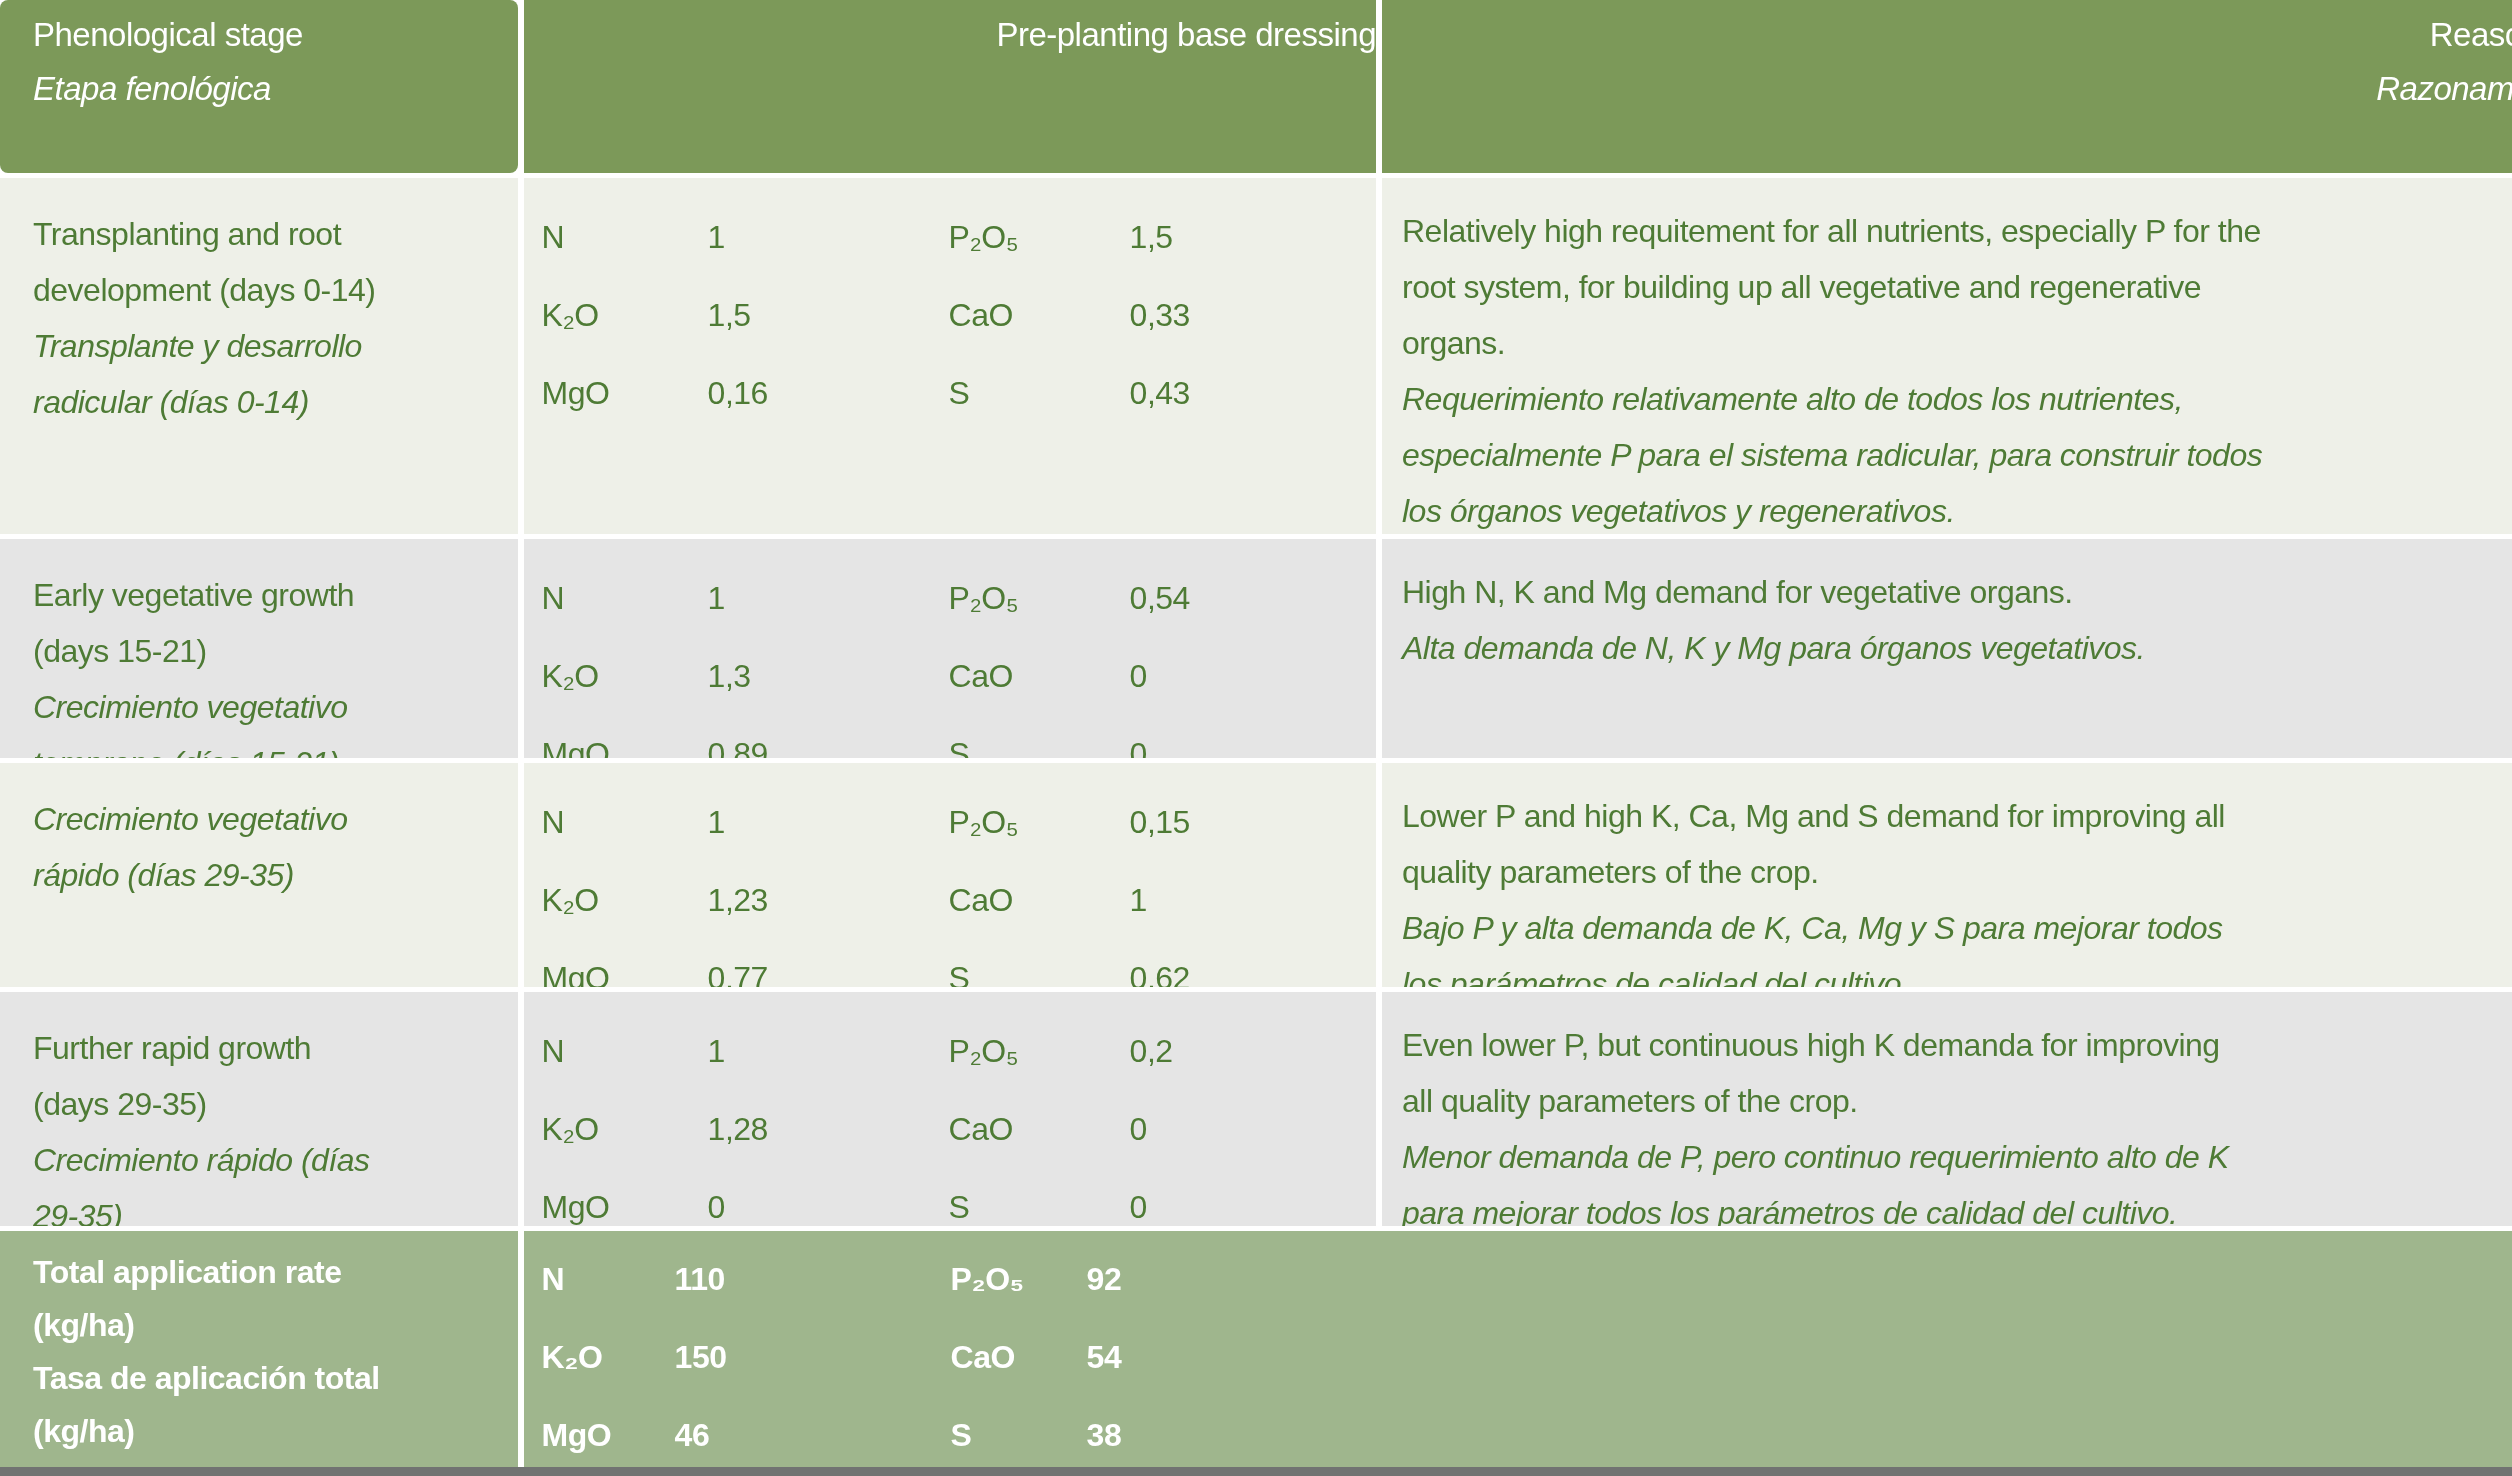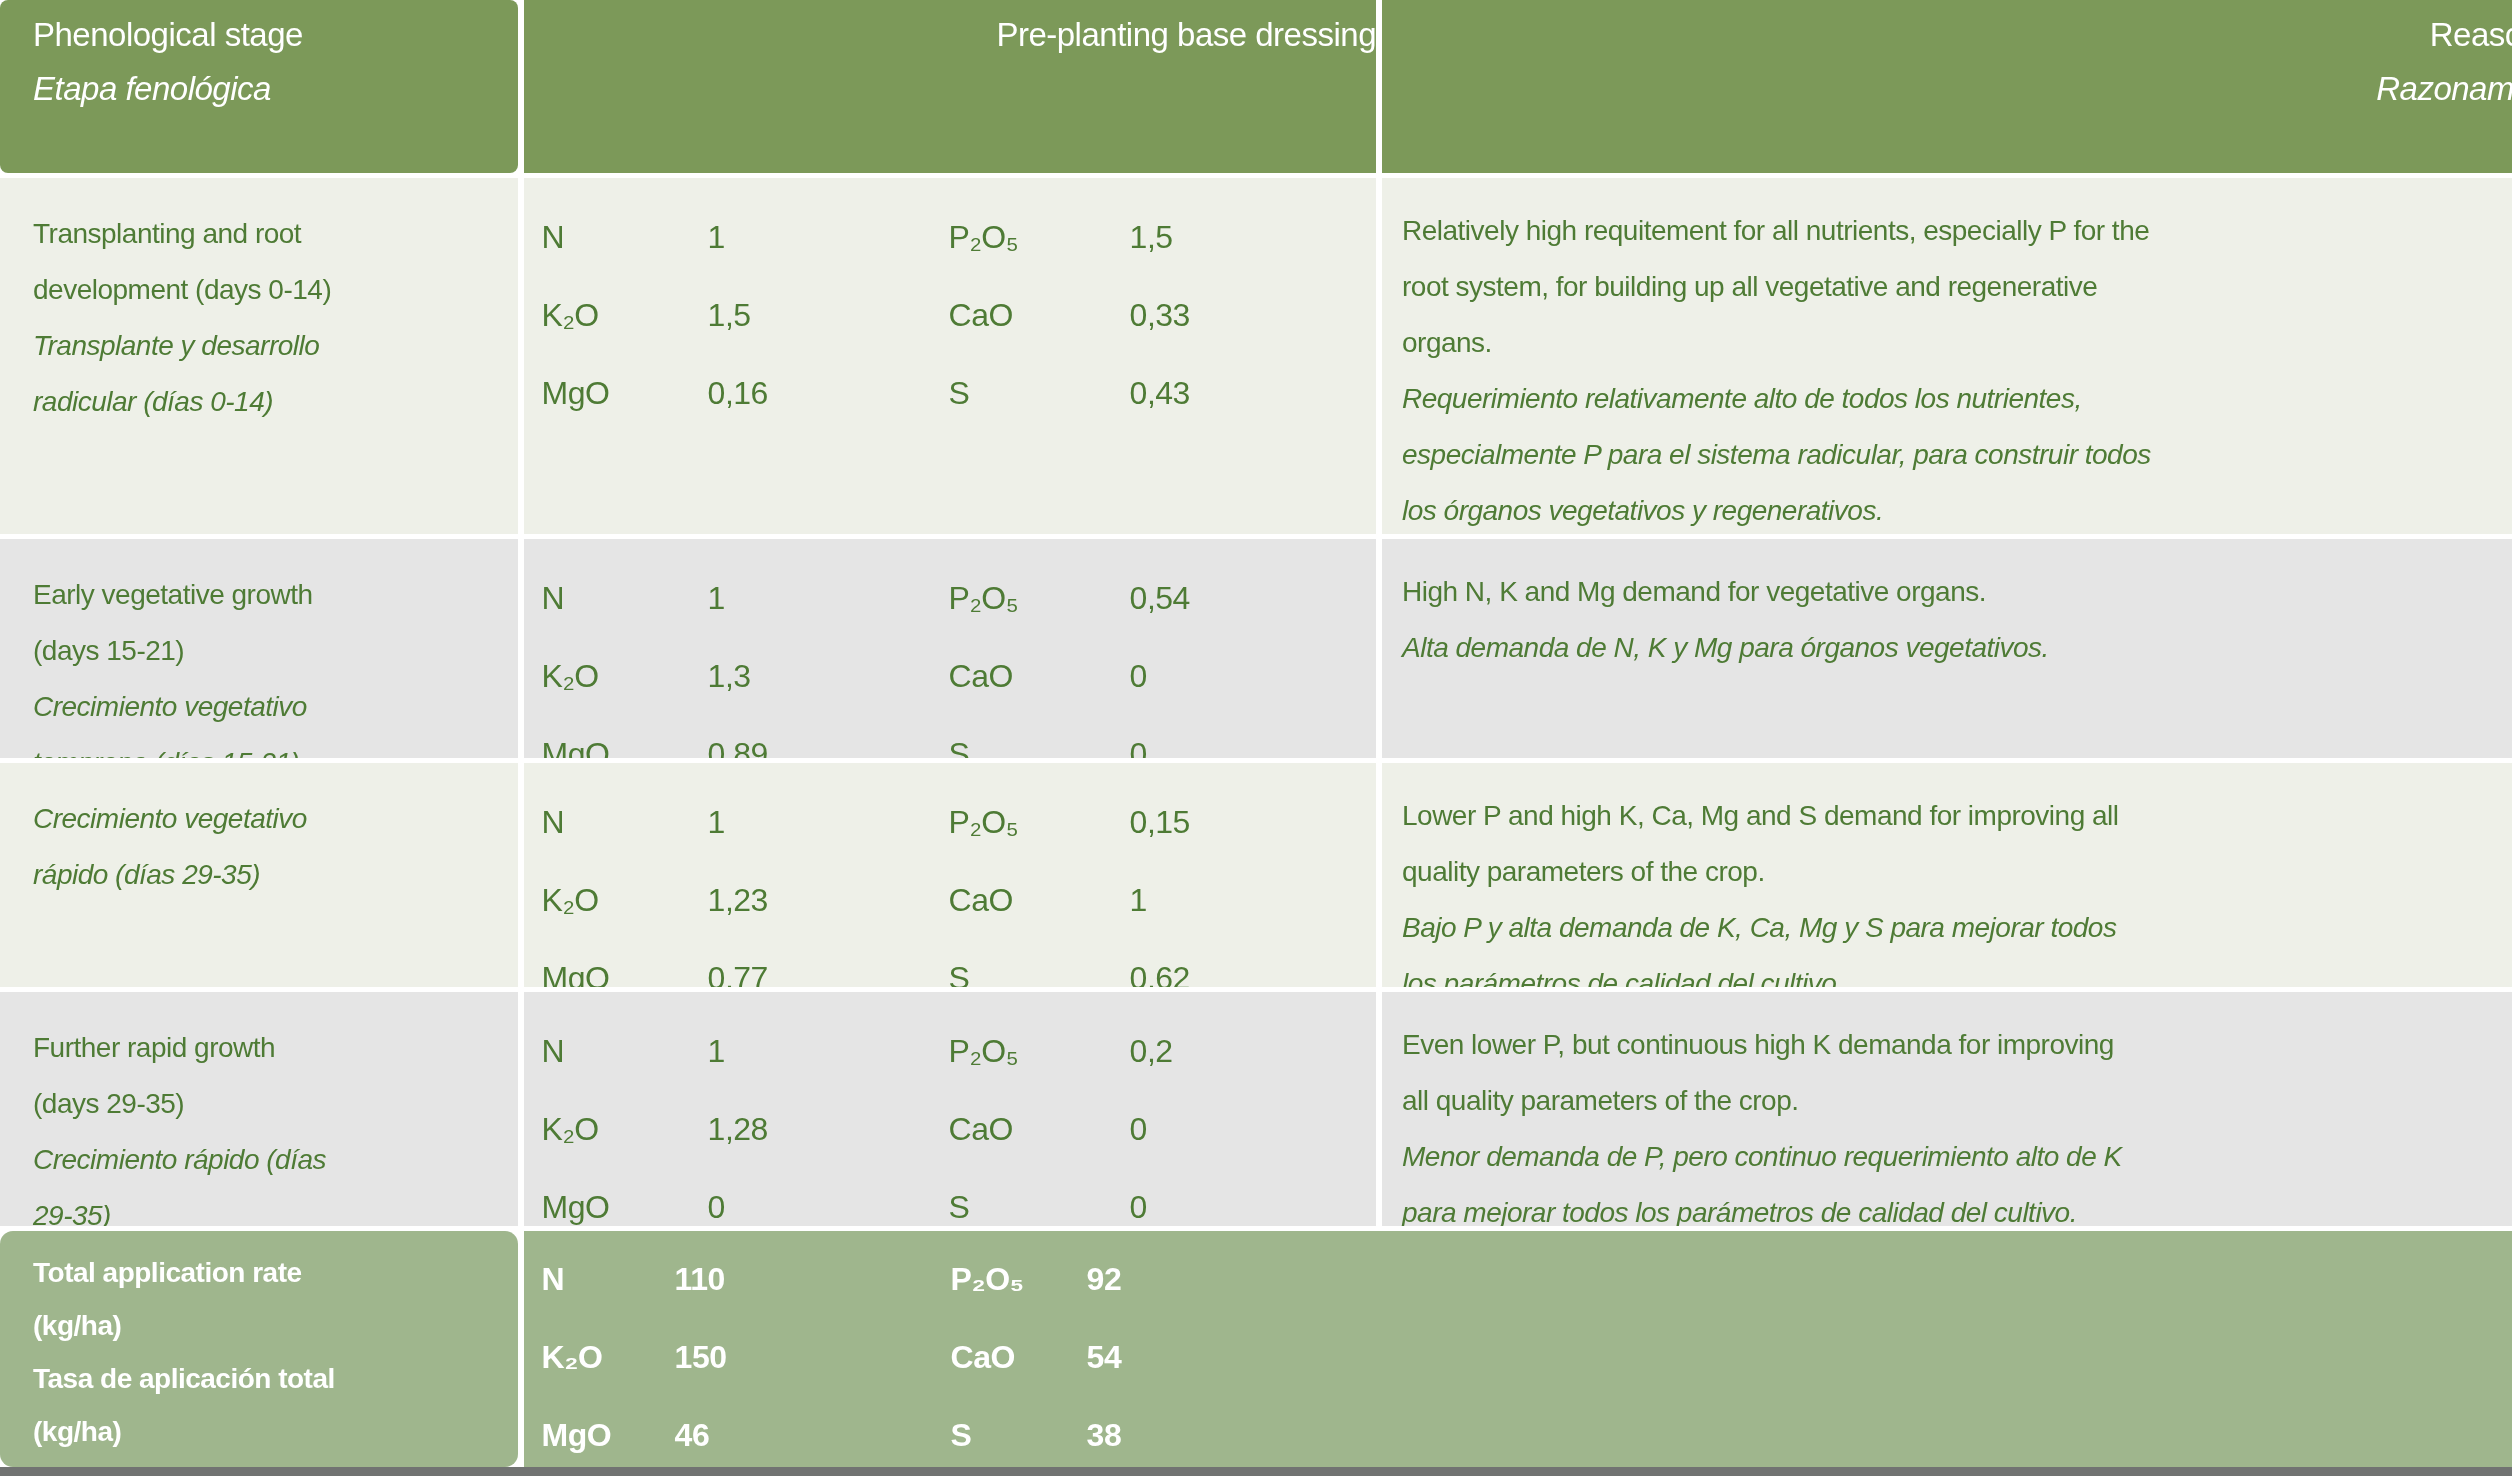--- a/index.html
+++ b/index.html
@@ -24,42 +24,42 @@
   .h-total{height:236px;margin-bottom:0;}
   .cell{box-sizing:border-box;overflow:hidden;}
   
   .light > .cell{background:#eef0e8;}
   .tint  > .cell{background:#e5e5e5;}
   .header-row > .cell{background:#7c9959;color:#ffffff;}
   .total-row{grid-template-columns:518px 1fr;}
   .total-row > .cell{background:#9fb68d;color:#ffffff;font-weight:bold;}
   
   .gtext{color:#4e7b35;}
-  .en,.es{white-space:pre-line;font-size:28px;line-height:56px;letter-spacing:-0.5px;}
+  .en,.es{white-space:pre-line;font-size:32px;line-height:56px;letter-spacing:-0.5px;}
   .es{font-style:italic;}
   .header-row .en,.header-row .es,.header-row .formula{font-size:33px;line-height:54px;}
   .header-row .cell{padding-top:8px;}
   .hc-stage{padding-left:33px;text-align:left;border-radius:8px;}
   .hc-mid,.hc-reason{text-align:right;}
   .stage-cell{padding:28px 15px 0 33px;}
   .reason-cell{padding:25px 15px 0 20px;}
   
   .ngrid{
     display:grid;
     grid-template-columns:166px 241px 181px 1fr;
     align-content:start;
     row-gap:22px;
     padding:31px 0 0 17.6px;
   }
   .total-row .ngrid{
     grid-template-columns:133px 276px 136px 1fr;
     padding-top:20px;
   }
   .ngrid span{font-size:32px;line-height:56px;letter-spacing:-0.5px;}
-  .total-label{padding:15px 27px 0 33px;border-radius:13px;}
+  .total-label{padding:15px 27px 0 33px;}
   .total-label .en,.total-label .es{line-height:53px;font-style:normal;}
   .bottom-bar{height:10.6px;background:#717372;}
 </style>
 </head>
 <body>
 
 <div class="ftable">
 
   <div class="trow header-row h-header">
     <div class="cell hc-stage">

